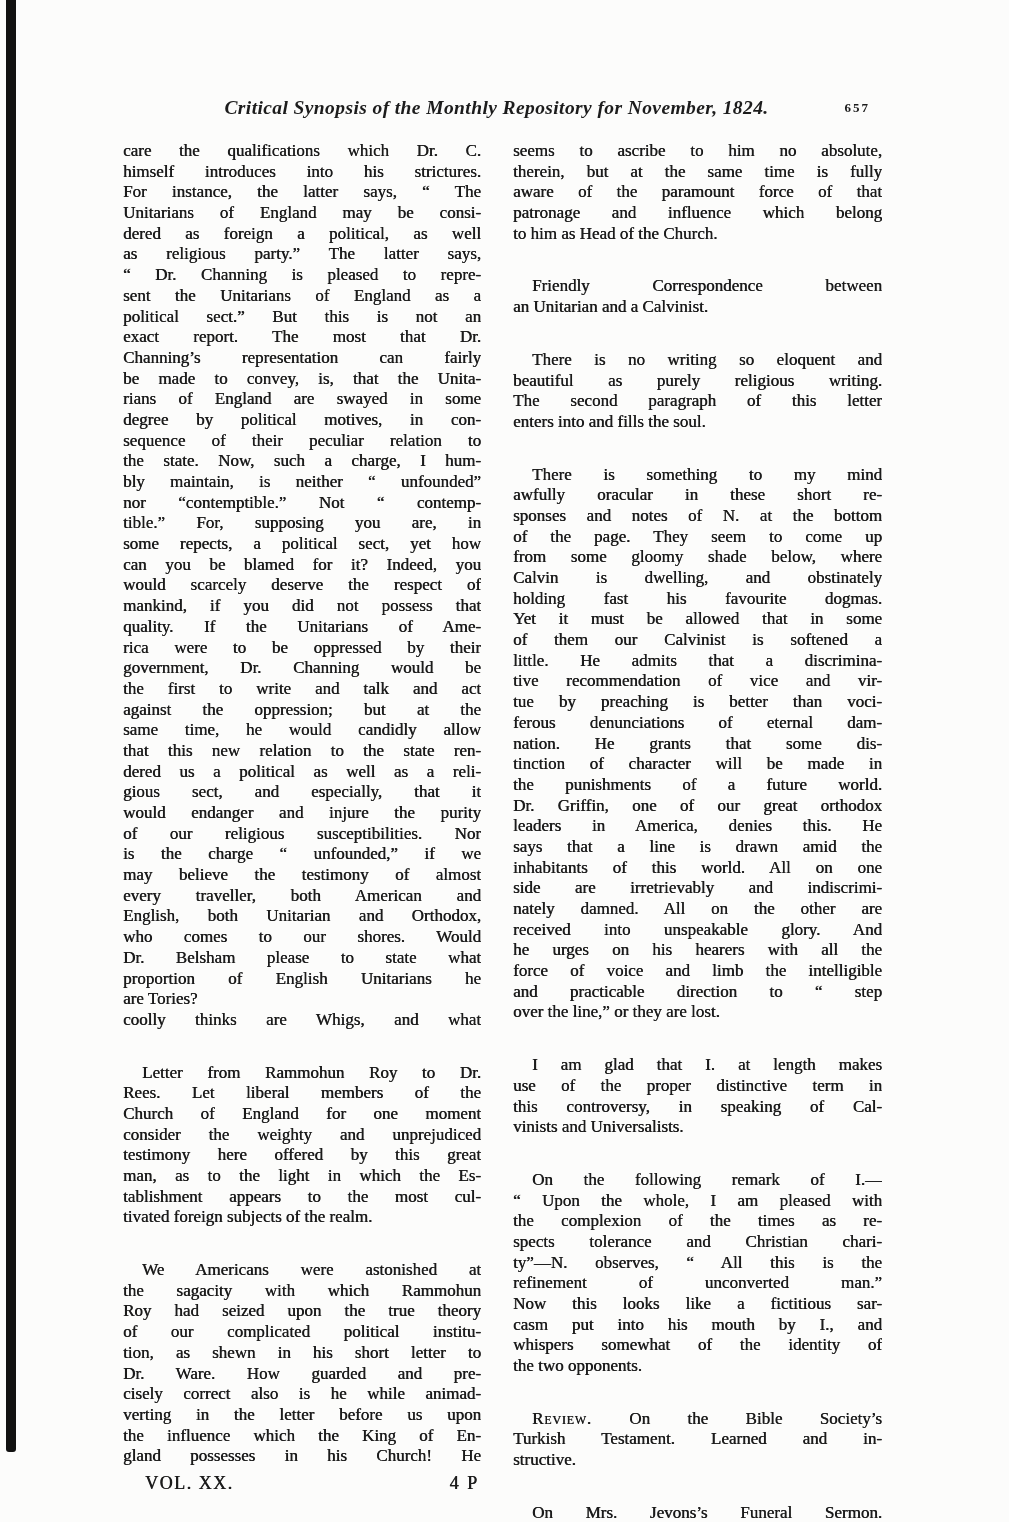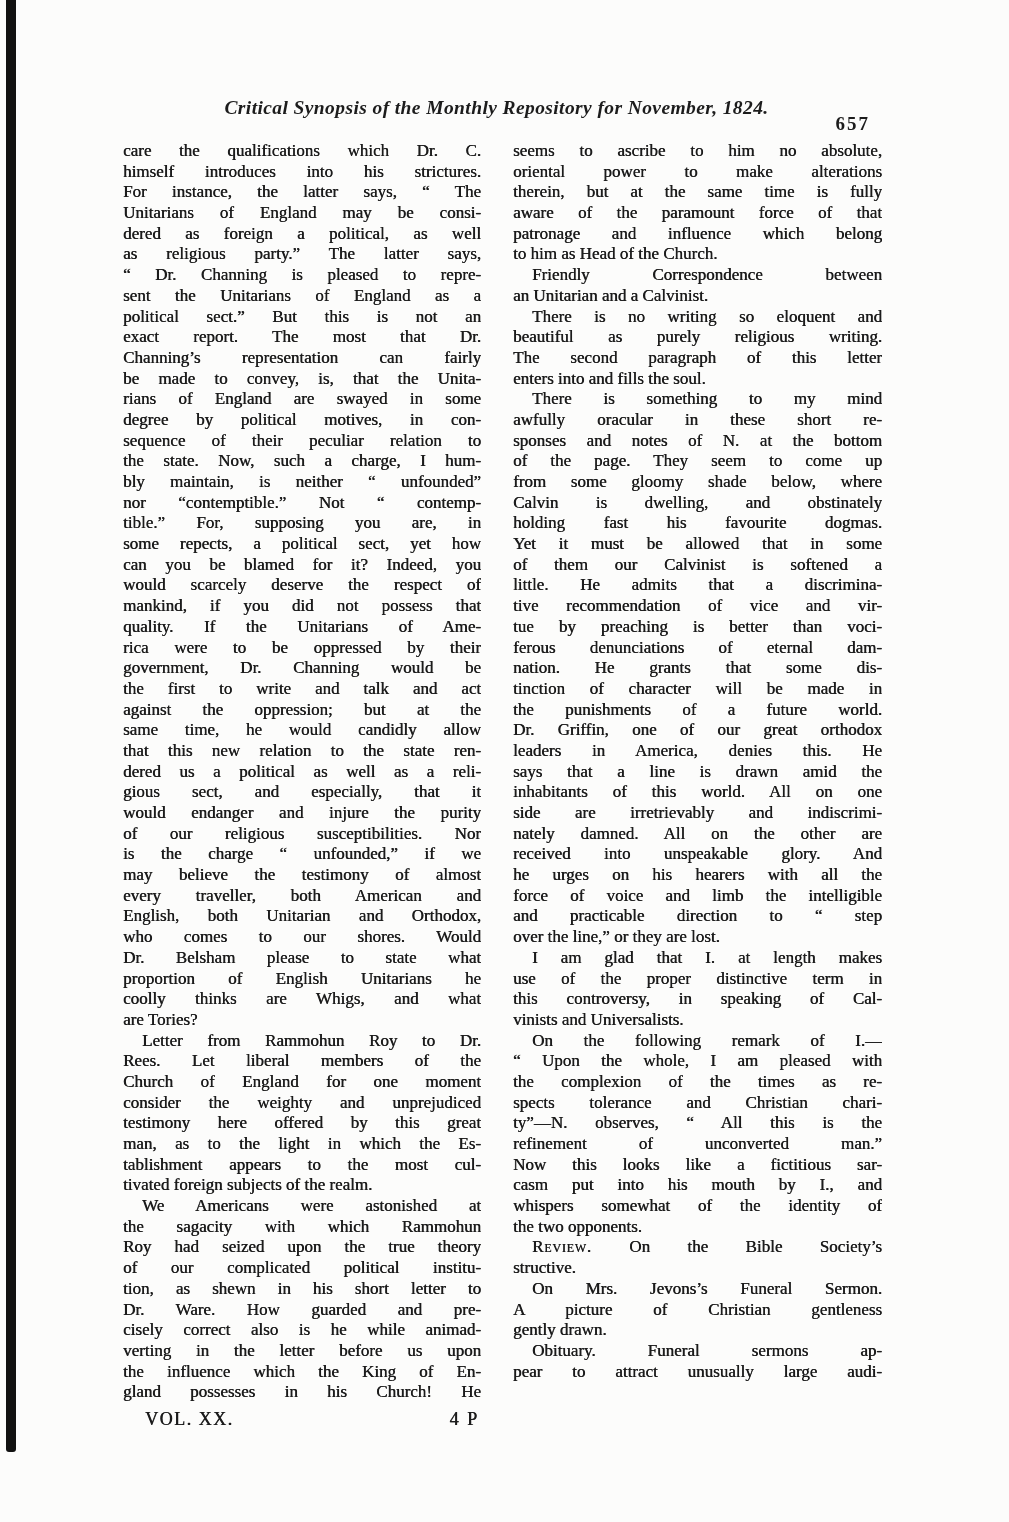--- a/index.html
+++ b/index.html
@@ -31,22 +31,22 @@
   }
   .page-header .title {
     font-style: italic;
     font-weight: bold;
     font-size: 19.5px;
     letter-spacing: 0.4px;
     text-align: right;
   }
   .page-header .pagenum {
     position: absolute;
-    right: 0; top: 16px;
-    font-size: 19px;
+    right: 0; top: 0;
+    font-size: 13px;
     font-weight: bold;
     letter-spacing: 2px;
   }
   .columns {
     position: absolute;
     top: 141px; left: 0;
     display: flex;
     gap: 32px;
   }
   .col { flex: none; }
@@ -56,21 +56,21 @@
     height: 20.7px;
     line-height: 20.7px;
     font-size: 17px;
     text-align: justify;
     text-align-last: justify;
     overflow: hidden;
     white-space: nowrap;
     text-shadow: 0.4px 0 0 currentColor;
   }
   .line.end { text-align-last: left; white-space: normal; }
-  .line.ind { padding-left: 19px; }
+  .line.ind { padding-left: 19px; margin-top: 32px; }
   .it { }
   .sc { font-variant: small-caps; letter-spacing: 0.8px; }
   .footer-row {
     display: flex;
     justify-content: space-between;
     padding-left: 22px;
     padding-right: 2px;
     margin-top: 6px;
     height: 20.7px; line-height: 20.7px;
     font-size: 18px;
@@ -127,22 +127,22 @@
         <div class="line"><span>gious sect, and especially, that it</span></div>
         <div class="line"><span>would endanger and injure the purity</span></div>
         <div class="line"><span>of our religious susceptibilities.  Nor</span></div>
         <div class="line"><span>is the charge “ unfounded,” if we</span></div>
         <div class="line"><span>may believe the testimony of almost</span></div>
         <div class="line"><span>every traveller, both American and</span></div>
         <div class="line"><span>English, both Unitarian and Orthodox,</span></div>
         <div class="line"><span>who comes to our shores.  Would</span></div>
         <div class="line"><span>Dr. Belsham please to state what</span></div>
         <div class="line"><span>proportion of English Unitarians he</span></div>
+        <div class="line end"><span>are Tories?</span></div>
         <div class="line"><span>coolly thinks are Whigs, and what</span></div>
-        <div class="line end"><span>are Tories?</span></div>
         <div class="line ind"><span class="it">Letter from Rammohun Roy to Dr.</span></div>
         <div class="line"><span class="it">Rees.</span><span>  Let liberal members of the</span></div>
         <div class="line"><span>Church of England for one moment</span></div>
         <div class="line"><span>consider the weighty and unprejudiced</span></div>
         <div class="line"><span>testimony here offered by this great</span></div>
         <div class="line"><span>man, as to the light in which the Es-</span></div>
         <div class="line"><span>tablishment appears to the most cul-</span></div>
         <div class="line end"><span>tivated foreign subjects of the realm.</span></div>
         <div class="line ind"><span>We Americans were astonished at</span></div>
         <div class="line"><span>the sagacity with which Rammohun</span></div>
@@ -154,21 +154,20 @@
         <div class="line"><span>verting in the letter before us upon</span></div>
         <div class="line"><span>the influence which the King of En-</span></div>
         <div class="line"><span>gland possesses in his Church!  He</span></div>
         <div class="footer-row">
           <span class="vol">VOL. XX.</span>
           <span class="sig">4 P</span>
         </div>
       </div>
     <div class="col col-right">
         <div class="line"><span>seems to ascribe to him no absolute,</span></div>
-        <div class="line"><span>oriental power to make alterations</span></div>
         <div class="line"><span>therein, but at the same time is fully</span></div>
         <div class="line"><span>aware of the paramount force of that</span></div>
         <div class="line"><span>patronage and influence which belong</span></div>
         <div class="line end"><span>to him as Head of the Church.</span></div>
         <div class="line ind"><span class="it">Friendly Correspondence between</span></div>
         <div class="line end"><span class="it">an Unitarian and a Calvinist.</span></div>
         <div class="line ind"><span>There is no writing so eloquent and</span></div>
         <div class="line"><span>beautiful as purely religious writing.</span></div>
         <div class="line"><span>The second paragraph of this letter</span></div>
         <div class="line end"><span>enters into and fills the soul.</span></div>
@@ -207,20 +206,21 @@
         <div class="line"><span>“ Upon the whole, I am pleased with</span></div>
         <div class="line"><span>the complexion of the times as re-</span></div>
         <div class="line"><span>spects tolerance and Christian chari-</span></div>
         <div class="line"><span>ty”—N. observes, “ All this is the</span></div>
         <div class="line"><span>refinement of unconverted man.”</span></div>
         <div class="line"><span>Now this looks like a fictitious sar-</span></div>
         <div class="line"><span>casm put into his mouth by I., and</span></div>
         <div class="line"><span>whispers somewhat of the identity of</span></div>
         <div class="line end"><span>the two opponents.</span></div>
         <div class="line ind"><span class="sc">Review.</span><span>  </span><span class="it">On the Bible Society’s</span></div>
+        <div class="line"><span class="it">Turkish Testament.</span><span>  Learned and in-</span></div>
         <div class="line end"><span>structive.</span></div>
         <div class="line ind"><span class="it">On Mrs. Jevons’s Funeral Sermon.</span></div>
         <div class="line"><span>A picture of Christian gentleness</span></div>
         <div class="line end"><span>gently drawn.</span></div>
         <div class="line ind"><span class="it">Obituary.</span><span>  Funeral sermons ap-</span></div>
         <div class="line"><span>pear to attract unusually large audi-</span></div>
       </div>
   </div>
 
 </div>

